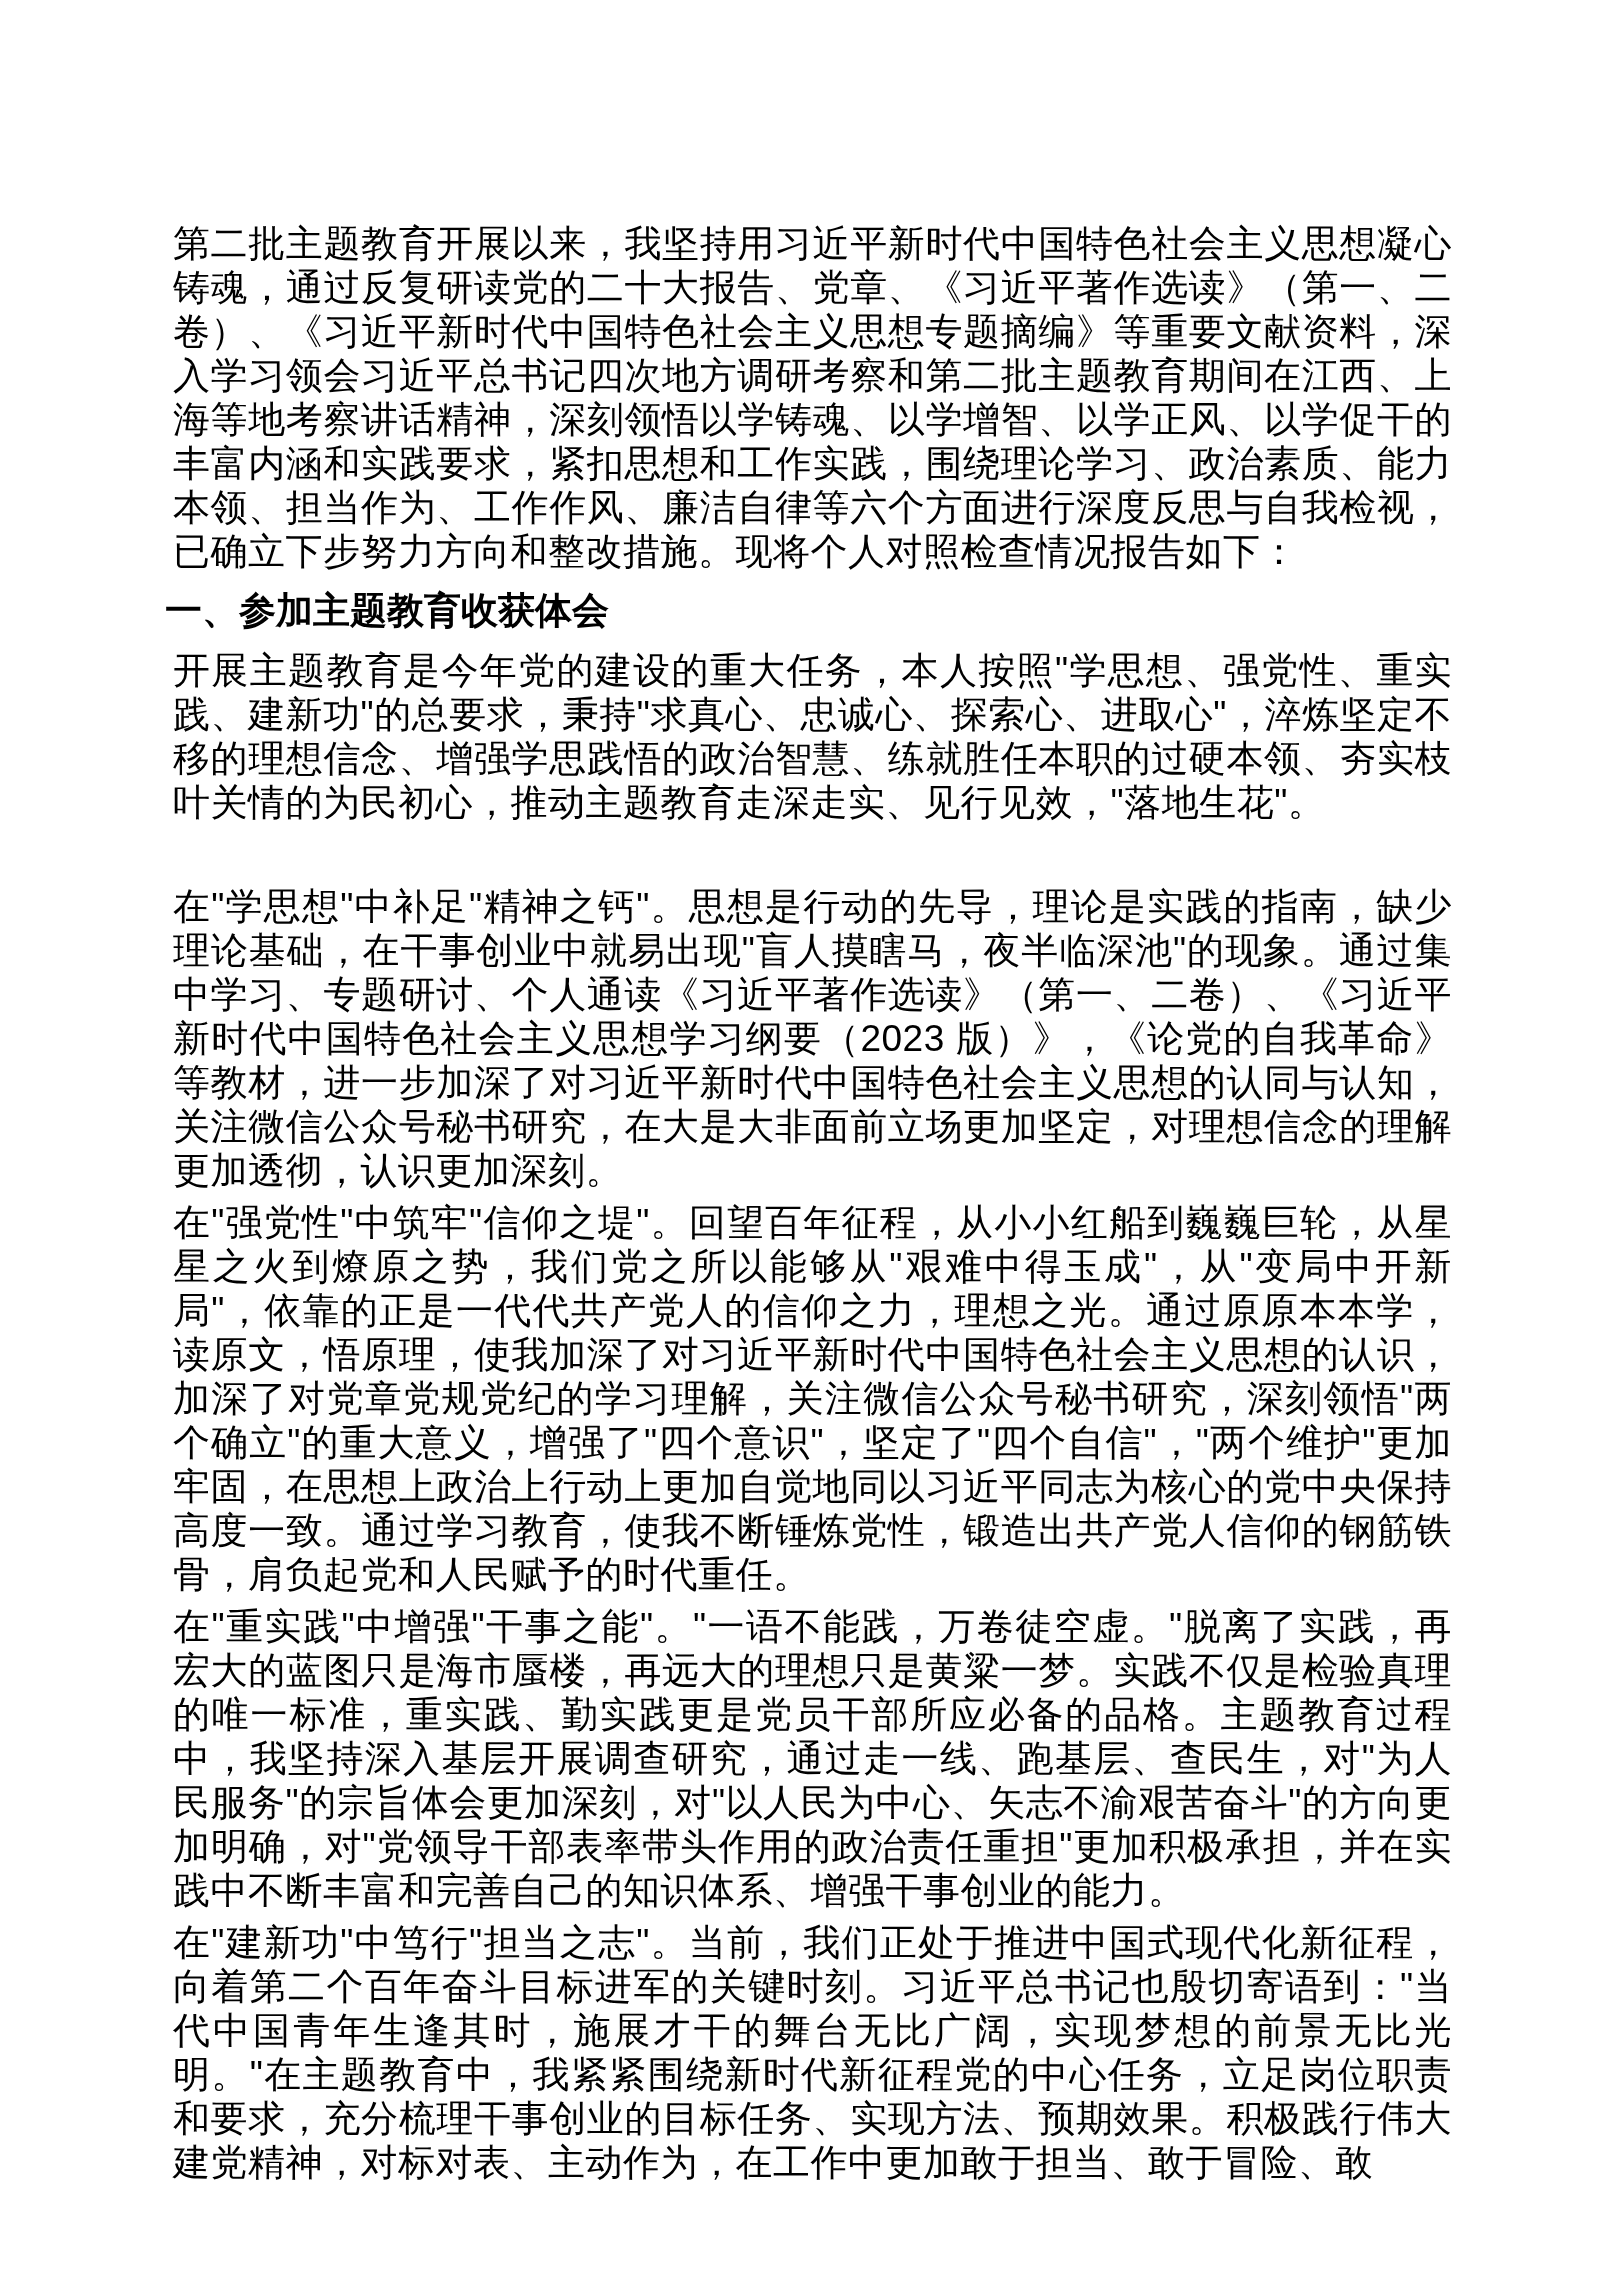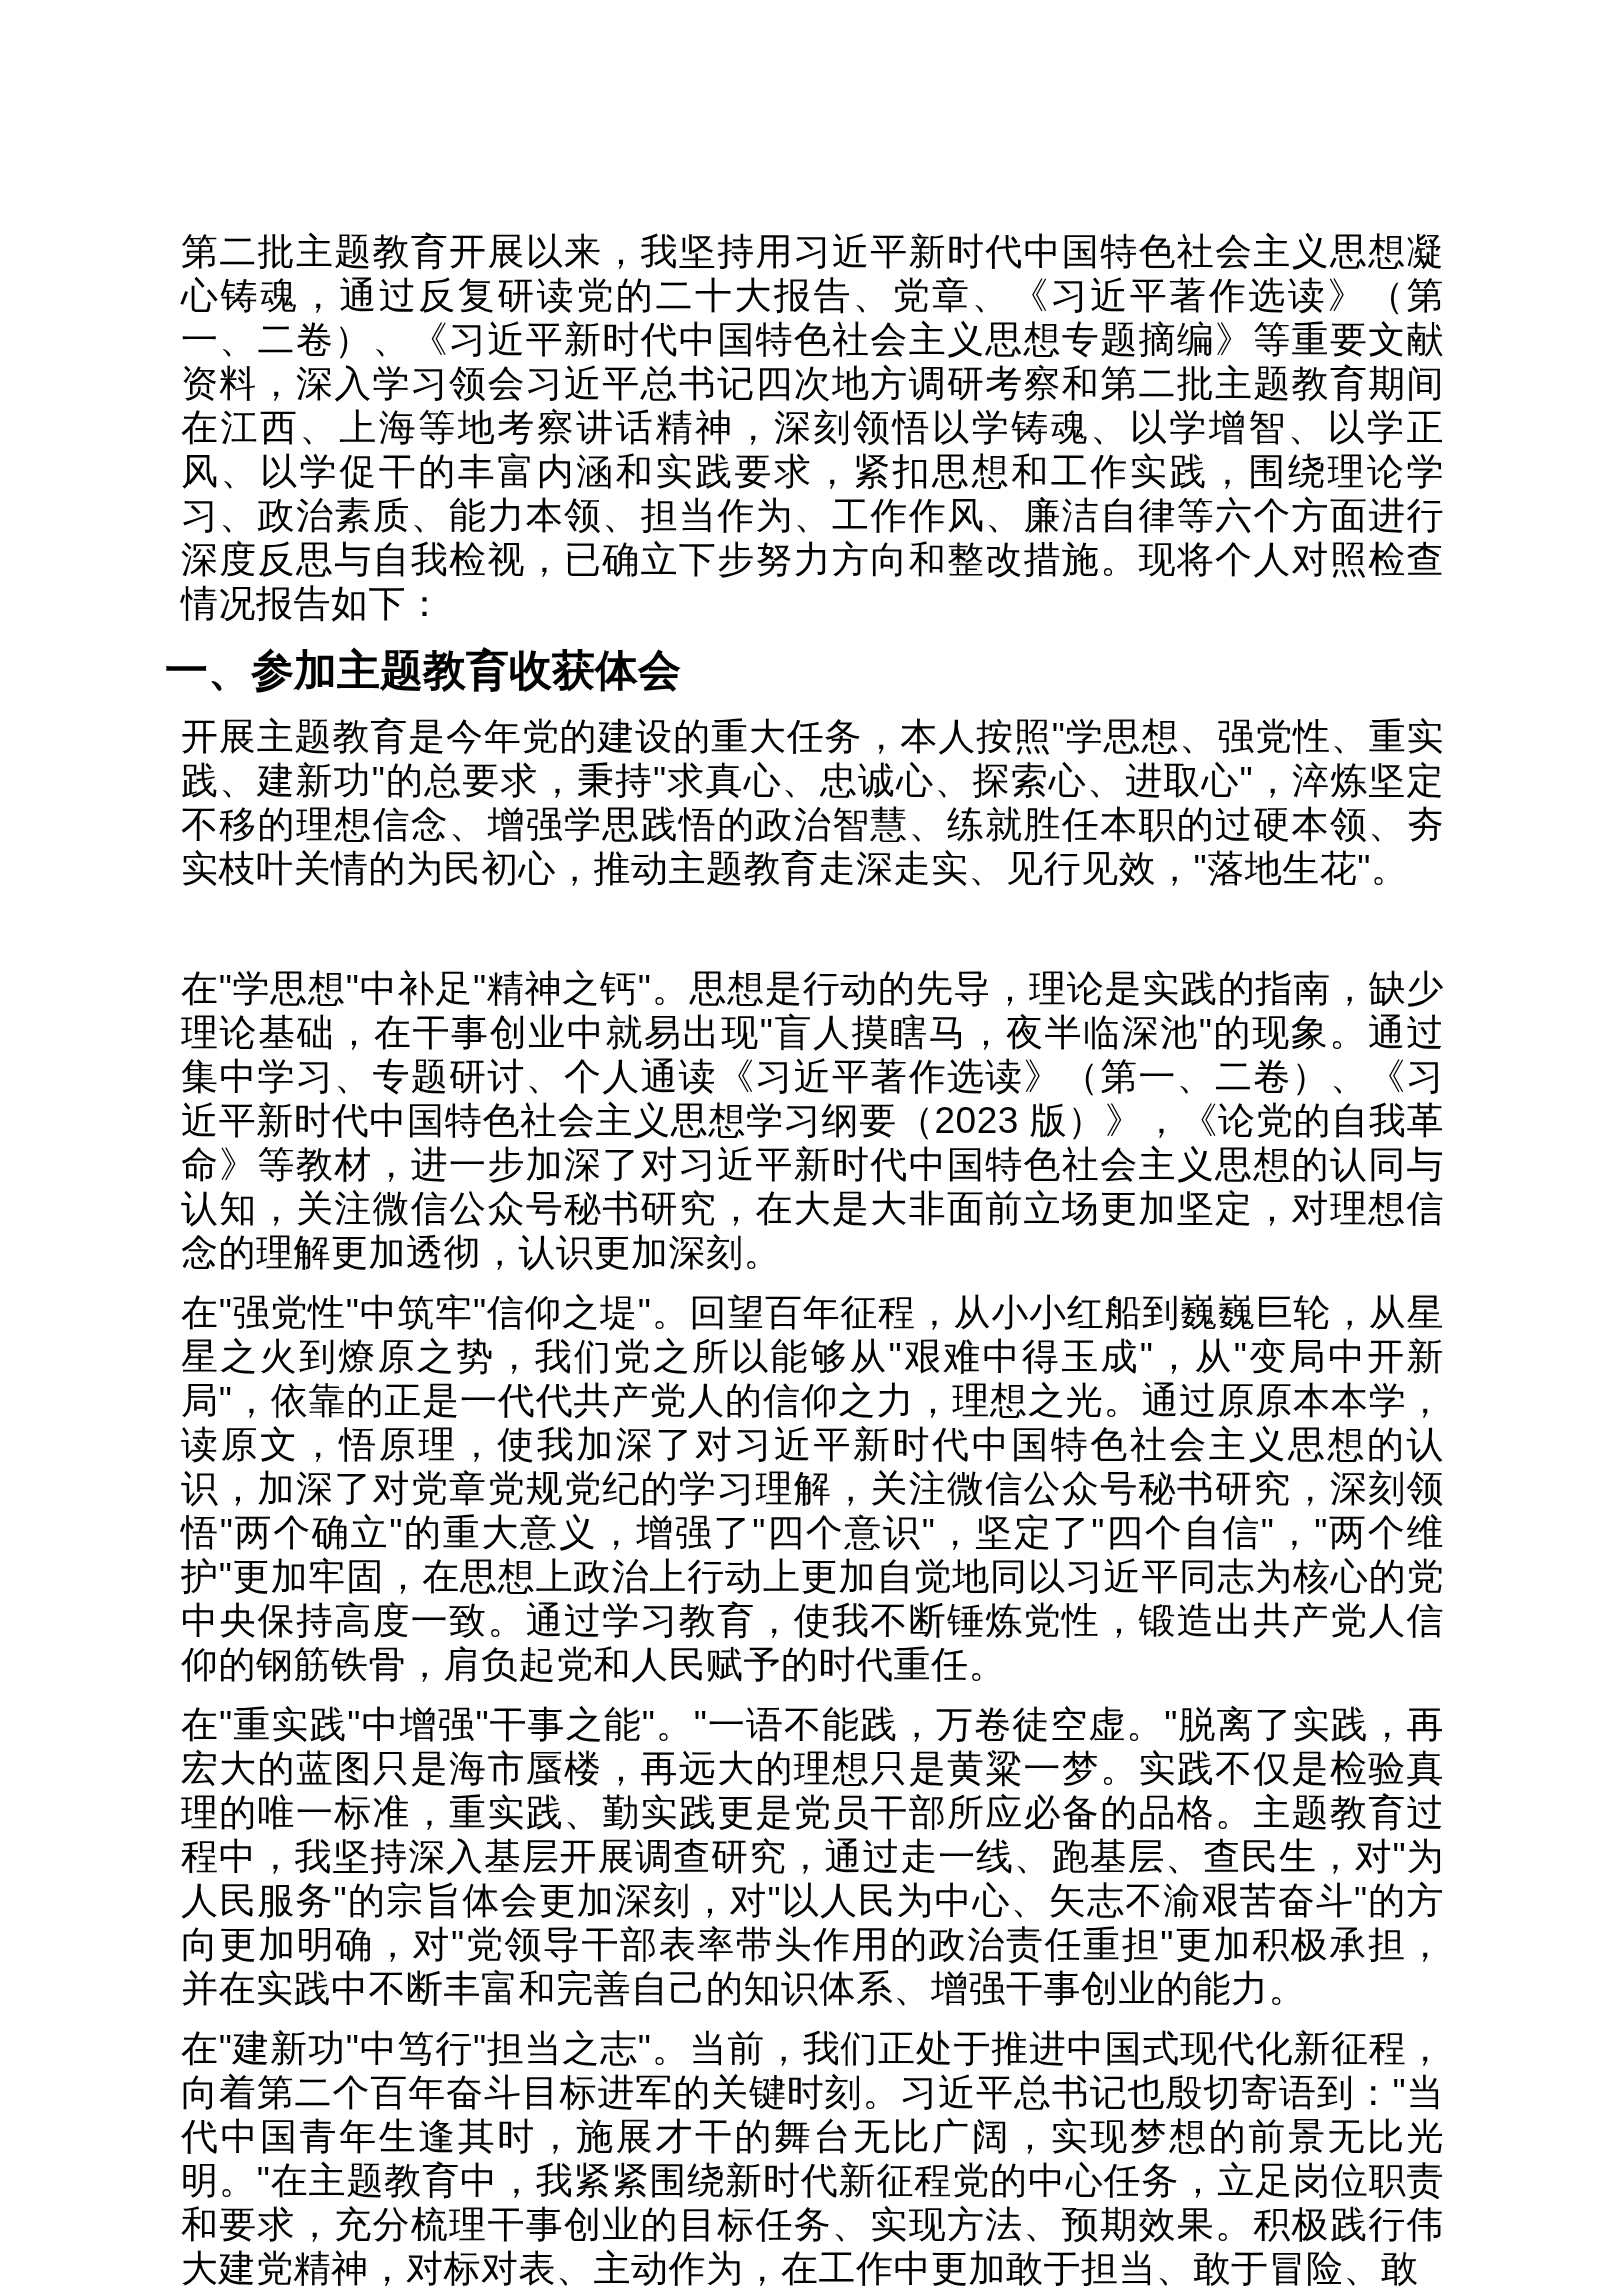--- a/index.html
+++ b/index.html
@@ -15,32 +15,32 @@
     color: #000000;
   }
   .page {
     box-sizing: border-box;
     width: 1621px;
     height: 2293px;
     padding: 214px 161px 0 165px;
     background: #ffffff;
   }
   .body-text {
-    margin: 16px;
+    margin: 8px;
     font-size: 37px;
     line-height: 44px;
     text-align: justify;
     text-justify: inter-ideograph;
     letter-spacing: 0.5px;
     color: #000000;
     word-break: break-all;
   }
   .section-heading {
     margin: 0 0 9.8px 0;
-    font-size: 43px;
+    font-size: 37px;
     line-height: 57px;
     font-weight: bold;
     color: #000000;
     text-align: left;
   }
   .blank-line {
     height: 44px;
   }
 </style>
 </head>

